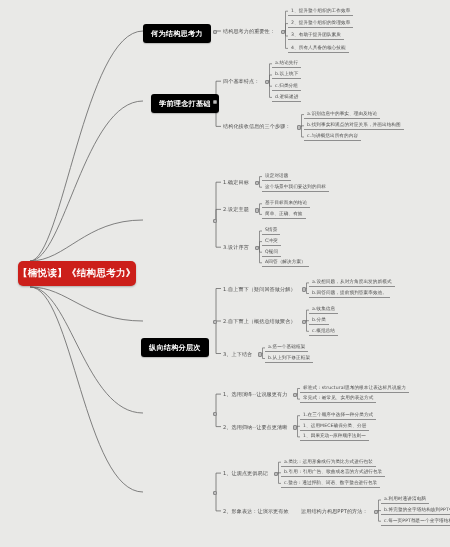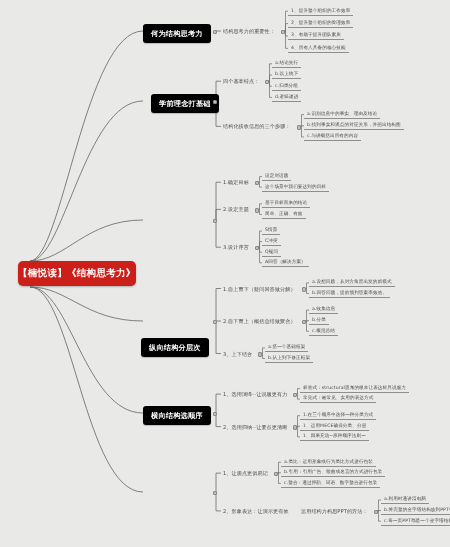--- a/index.html
+++ b/index.html
@@ -152,21 +152,20 @@
     <div class="node l3" style="left: 309px; top: 288.5px;">b.回答问题，提前预判答案率效他。</div>
     <div class="node l2" style="left: 221px; top: 317px;">2.自下而上（概括总结做聚合）</div>
     <div class="tick" style="left: 302px; top: 319.8px;"></div>
     <div class="node l3" style="left: 309px; top: 305.1px;">a.收集信息</div>
     <div class="node l3" style="left: 309px; top: 315.7px;">b.分类</div>
     <div class="node l3" style="left: 309px; top: 326.3px;">c.概括总结</div>
     <div class="node l2" style="left: 221px; top: 349.5px;">3、上下结合</div>
     <div class="tick" style="left: 258px; top: 352.3px;"></div>
     <div class="node l3" style="left: 265px; top: 342.9px;">a.搭一个基础框架</div>
     <div class="node l3" style="left: 265px; top: 353.5px;">b.从上到下修正框架</div>
-    <div class="node l1" style="left: 143px; top: 406px;">横向结构选顺序</div>
     <div class="tick" style="left: 212.5px; top: 411.8px;"></div>
     <div class="node l2" style="left: 221px; top: 390.1px;">1、选用演绎--让说服更有力</div>
     <div class="tick" style="left: 293px; top: 392.9px;"></div>
     <div class="node l3" style="left: 300px; top: 383.5px;">标准式：structural思考的根本让表达标具说服力</div>
     <div class="node l3" style="left: 300px; top: 394.1px;">常见式：最常见、实用的表达方式</div>
     <div class="node l2" style="left: 221px; top: 422.6px;">2、选用归纳--让要点更清晰</div>
     <div class="tick" style="left: 293px; top: 425.4px;"></div>
     <div class="node l3" style="left: 300px; top: 410.7px;">1.在三个顺序中选择一种分类方式</div>
     <div class="node l3" style="left: 300px; top: 421.3px;">1、运用MECE确保分类、分层</div>
     <div class="node l3" style="left: 300px; top: 431.9px;">1、因果充动--原种顺序法则一</div>

